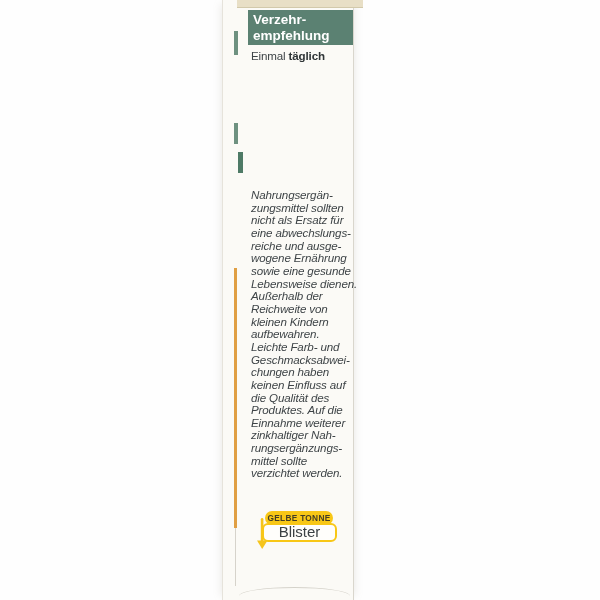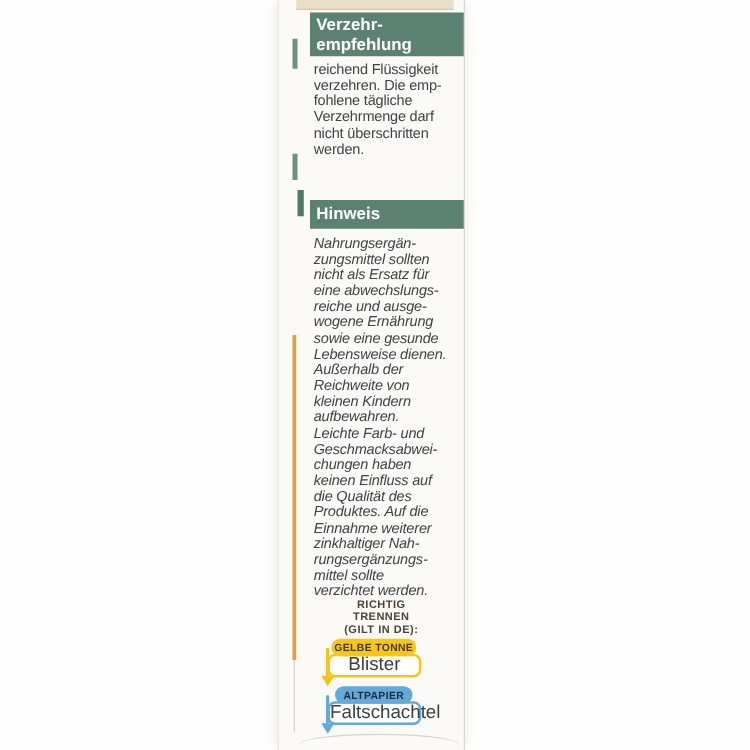--- a/index.html
+++ b/index.html
@@ -5,21 +5,21 @@
   * { margin:0; padding:0; box-sizing:border-box; }
   html,body { width:600px; height:600px; }
   body {
     position:relative;
     background:#fefefe;
     font-family:"Liberation Sans","DejaVu Sans",sans-serif;
     overflow:hidden;
   }
   
   .panel {
-    position:absolute; left:222px; top:0; width:150px; height:600px;
+    position:absolute; left:222px; top:0; width:132px; height:600px;
     background:#fbfaf6;
     border-left:1px solid #e6e3db;
     border-right:1px solid #d9d6cd;
     box-shadow:-5px 0 8px -4px rgba(150,145,130,.18), 5px 0 8px -4px rgba(150,145,130,.18);
   }
   .cream-strip {
     position:absolute; left:14px; top:0; width:126px; height:8px;
     background:#e8dfc6; border-bottom:1px solid #d2c9ab;
   }
   
@@ -93,41 +93,31 @@
 
   <div class="mark dash-green-1"></div>
   <div class="mark dash-green-2"></div>
   <div class="mark dash-green-3"></div>
   <div class="mark line-orange"></div>
   <div class="mark line-grey"></div>
 
   <div class="band band-1">Verzehr-<br>empfehlung</div>
 
   <p class="copy copy-1">
-    <span class="line">reichend Flüssigkeit<br>verzehren. Die emp-<br>fohlene tägliche<br>Verzehrmenge darf<br>nicht überschritten<br>werden.</span>
+    <span class="line"><span>Einmal </span><strong>täglich</strong></span>
   </p>
 
-  <div class="band band-2">Hinweis</div>
 
   <p class="copy copy-2">Nahrungsergän-<br>zungsmittel sollten<br>nicht als Ersatz für<br>eine abwechslungs-<br>reiche und ausge-<br>wogene Ernährung<br>sowie eine gesunde<br>Lebensweise dienen.<br>Außerhalb der<br>Reichweite von<br>kleinen Kindern<br>aufbewahren.<br>Leichte Farb- und<br>Geschmacksabwei-<br>chungen haben<br>keinen Einfluss auf<br>die Qualität des<br>Produktes. Auf die<br>Einnahme weiterer<br>zinkhaltiger Nah-<br>rungsergänzungs-<br>mittel sollte<br>verzichtet werden.</p>
 
-  <div class="trenn-heading">RICHTIG<br>TRENNEN<br>(GILT IN DE):</div>
 
   <div class="bin bin-yellow">
     <svg class="arrow" width="14" height="32" viewBox="0 0 14 32">
       <rect class="fill-yellow" x="4.8" y="0" width="2.6" height="24" rx="1.3"></rect>
       <path class="fill-yellow" d="M1 22.5 L11.5 22.5 L6.2 31 Z"></path>
     </svg>
     <div class="pill">GELBE TONNE</div>
     <div class="box">Blister</div>
   </div>
 
-  <div class="bin bin-blue">
-    <svg class="arrow" width="14" height="32" viewBox="0 0 14 32">
-      <rect class="fill-blue" x="4.8" y="0" width="2.6" height="24" rx="1.3"></rect>
-      <path class="fill-blue" d="M1 22.5 L11.5 22.5 L6.2 31 Z"></path>
-    </svg>
-    <div class="pill">ALTPAPIER</div>
-    <div class="box">Faltschachtel</div>
-  </div>
 
   <div class="fold-crease"></div>
 </div>
 
 </body></html>

